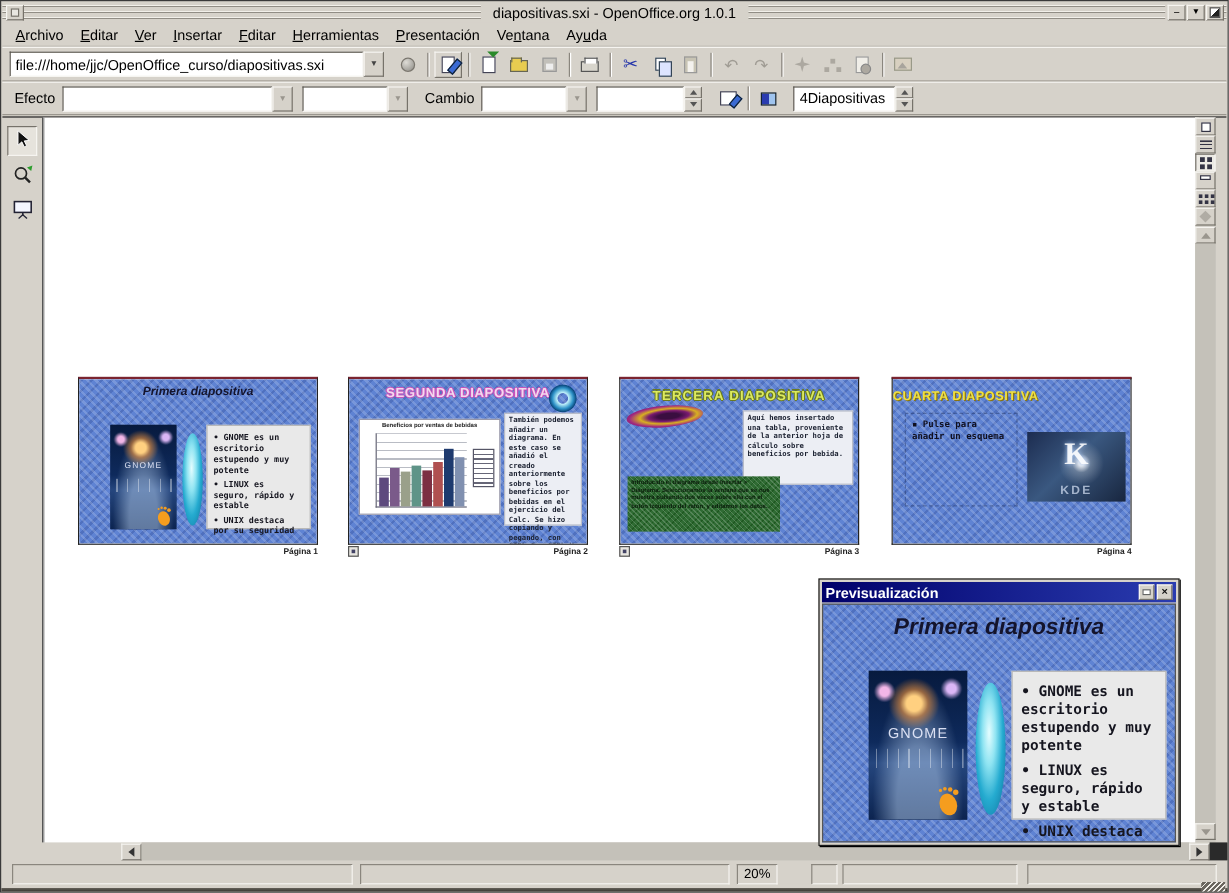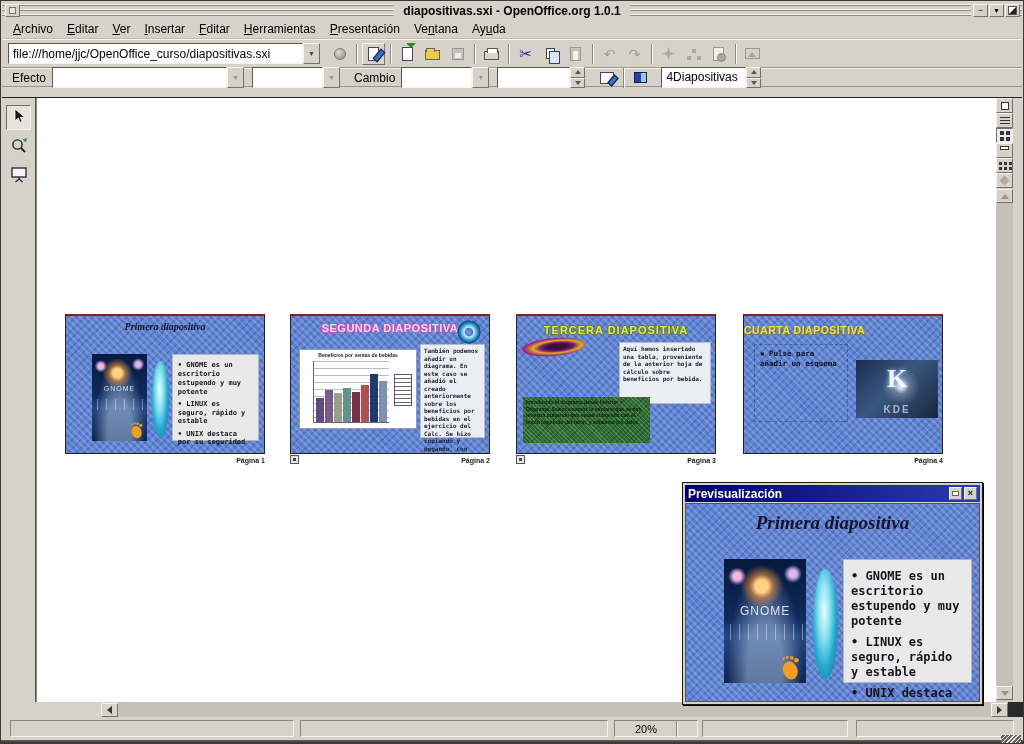--- a/index.html
+++ b/index.html
@@ -10,37 +10,37 @@
     font-size: 12px; color: #000; border: 1px solid #3a3a3a;
   }
   .out { border: 1px solid; border-color: #f6f4f0 #76726a #76726a #f6f4f0; }
 
   
   .titlebar {
     position: absolute; left: 1px; top: 1px; right: 1px; height: 17px;
     background: #d6d2ca repeating-linear-gradient(180deg, transparent 0 2px, #f2f0ea 2px 3px, #918d85 3px 4px, transparent 4px 5px);
     display: flex; align-items: center;
   }
-  .title-text { position: absolute; left: 50%; transform: translateX(-50%); background: #d6d2ca; padding: 0 10px; font-weight: bold; font-size: 12px; white-space: nowrap; }
+  .title-text { position: absolute; left: 50%; transform: translateX(-50%); background: #d6d2ca; padding: 0 10px; font-weight: normal; font-size: 12px; white-space: nowrap; }
   .wbtn { width: 15px; height: 13px; background: #d6d2ca; display: flex; align-items: center; justify-content: center; font-size: 9px; line-height: 9px; cursor: default; }
   .winmenu { margin-left: 3px; }
   .winmenu-glyph { width: 7px; height: 7px; border: 1px solid #76726a; background: #e8e6e0; }
   .tb-right { position: absolute; right: 2px; top: 2px; display: flex; gap: 1px; background: #d6d2ca; padding-left: 2px; }
   .tri-glyph { font-size: 7px; }
   .diag { width: 9px; height: 9px; border: 1px solid #555; background: linear-gradient(135deg, #fff 0 49%, #222 51% 100%); }
 
   
   .menubar { position: absolute; left: 1px; top: 18px; right: 1px; height: 20px; display: flex; align-items: center; padding-left: 4px; border-bottom: 1px solid #c0bcb4; }
   .menu-item { padding: 2px 7px; white-space: nowrap; cursor: default; }
   .accel { text-decoration: underline; }
 
   
   .toolbar { position: absolute; left: 1px; right: 1px; display: flex; align-items: center; border-top: 1px solid #f6f4f0; border-bottom: 1px solid #9a968e; }
   .tb1 { top: 38px; height: 29px; padding-left: 6px; }
-  .tb2 { top: 67px; height: 19px; padding-left: 8px; }
+  .tb2 { top: 67px; height: 28px; padding-left: 8px; }
   .sep { width: 1px; height: 20px; background: #8a867e; box-shadow: 1px 0 0 #fff; margin: 0 4px; flex: none; }
   .tbtn { width: 23px; height: 22px; display: flex; align-items: center; justify-content: center; flex: none; margin: 0 1px; cursor: default; }
   .tbtn.framed { border: 1px solid; border-color: #f6f4f0 #76726a #76726a #f6f4f0; }
   .combo { display: flex; height: 21px; flex: none; align-items: stretch; }
   .combo-text { background: #fff; border: 1px solid; border-color: #5a564e #f6f4f0 #f6f4f0 #5a564e; font-size: 12px; padding: 2px 4px; font-family: "Liberation Sans", sans-serif; }
   .drop-btn { width: 17px; background: #d6d2ca; border: 1px solid; border-color: #f6f4f0 #76726a #76726a #f6f4f0; display: flex; align-items: center; justify-content: center; flex: none; }
   .dd { font-size: 7px; color: #444; }
   .dis .dd { color: #9a968e; }
   .spin-btns { width: 15px; display: flex; flex-direction: column; flex: none; }
   .spin-btns > div { flex: 1; background: #d6d2ca; border: 1px solid; border-color: #f6f4f0 #76726a #76726a #f6f4f0; display: flex; align-items: center; justify-content: center; }
@@ -120,21 +120,21 @@
       repeating-linear-gradient(-45deg, rgba(18,38,110,.20) 0 2px, transparent 2px 6px);
   }
   .slide { position: absolute; width: 200px; height: 140px; border: 1px solid #222; border-top: 2px solid #7b2430; overflow: hidden; }
   .page-label { position: absolute; font-size: 7px; font-weight: bold; color: #222; width: 200px; text-align: right; }
   .trans-ind { position: absolute; width: 9px; height: 9px; border: 1px solid #555; background: #e8e6e0; }
   .trans-ind::after { content: ""; position: absolute; left: 2px; top: 2px; width: 3px; height: 3px; background: #446; }
 
   
   .s1 { position: absolute; inset: 0; --tfs: 10px; --bfs: 7px; --lfs: 7px; }
   .s1.big { --tfs: 19px; --bfs: 12px; --lfs: 12px; }
-  .s1-title { position: absolute; top: 4%; left: 0; right: 0; text-align: center; font-family: Liberation Serif, serif; font-style: italic; font-weight: bold; font-size: var(--tfs); color: #14142c; }
+  .s1-title { position: absolute; top: 4%; left: 0; right: 0; text-align: center; font-family: Liberation Sans, sans-serif; font-style: italic; font-weight: bold; font-size: var(--tfs); color: #14142c; }
   .gnome-img { position: absolute; left: 13%; top: 28%; width: 28%; height: 63%; overflow: hidden;
     background-color: #0c2450;
     background-image:
       radial-gradient(circle at 46% 22%, #ffd080 0 6%, rgba(255,150,50,.55) 11%, transparent 20%),
       radial-gradient(circle at 16% 14%, rgba(255,190,240,.95) 0 3%, transparent 7%),
       radial-gradient(circle at 84% 12%, rgba(230,190,255,.95) 0 3%, transparent 7%),
       radial-gradient(ellipse at 50% 88%, rgba(200,225,255,.45) 0 30%, transparent 65%),
       linear-gradient(180deg, #071a3e 0%, #0e2a5c 48%, #25467e 62%, #0c2450 100%);
   }
   .gnome-label { position: absolute; top: 36%; left: 0; right: 0; text-align: center; color: rgba(235,238,255,.9); font-size: var(--lfs); letter-spacing: 1px; font-family: "Liberation Sans", sans-serif; }
@@ -494,21 +494,21 @@
     <div class="htrack"></div>
     <div class="sbtn">
         <span class="tri-right"></span>
       </div>
     <div class="hcorner"></div>
   </div>
 
   <div class="statusbar">
     <div class="spanel" style="left:8px; width:284px;"></div>
     <div class="spanel" style="left:298px; width:308px;"></div>
-    <div class="spanel" style="left:612px; width:64px;">20%</div>
+    <div class="spanel" style="left:612px; width:34px;">20%</div>
     <div class="spanel" style="left:674px; width:22px;"></div>
     <div class="spanel" style="left:700px; width:146px;"></div>
     <div class="spanel" style="left:854px; width:158px;"></div>
   </div>
   <div class="bottom-strip"></div>
   <div class="grip"></div>
 
   <div class="preview">
     <div class="pv-title">
       <span>Previsualización</span>

